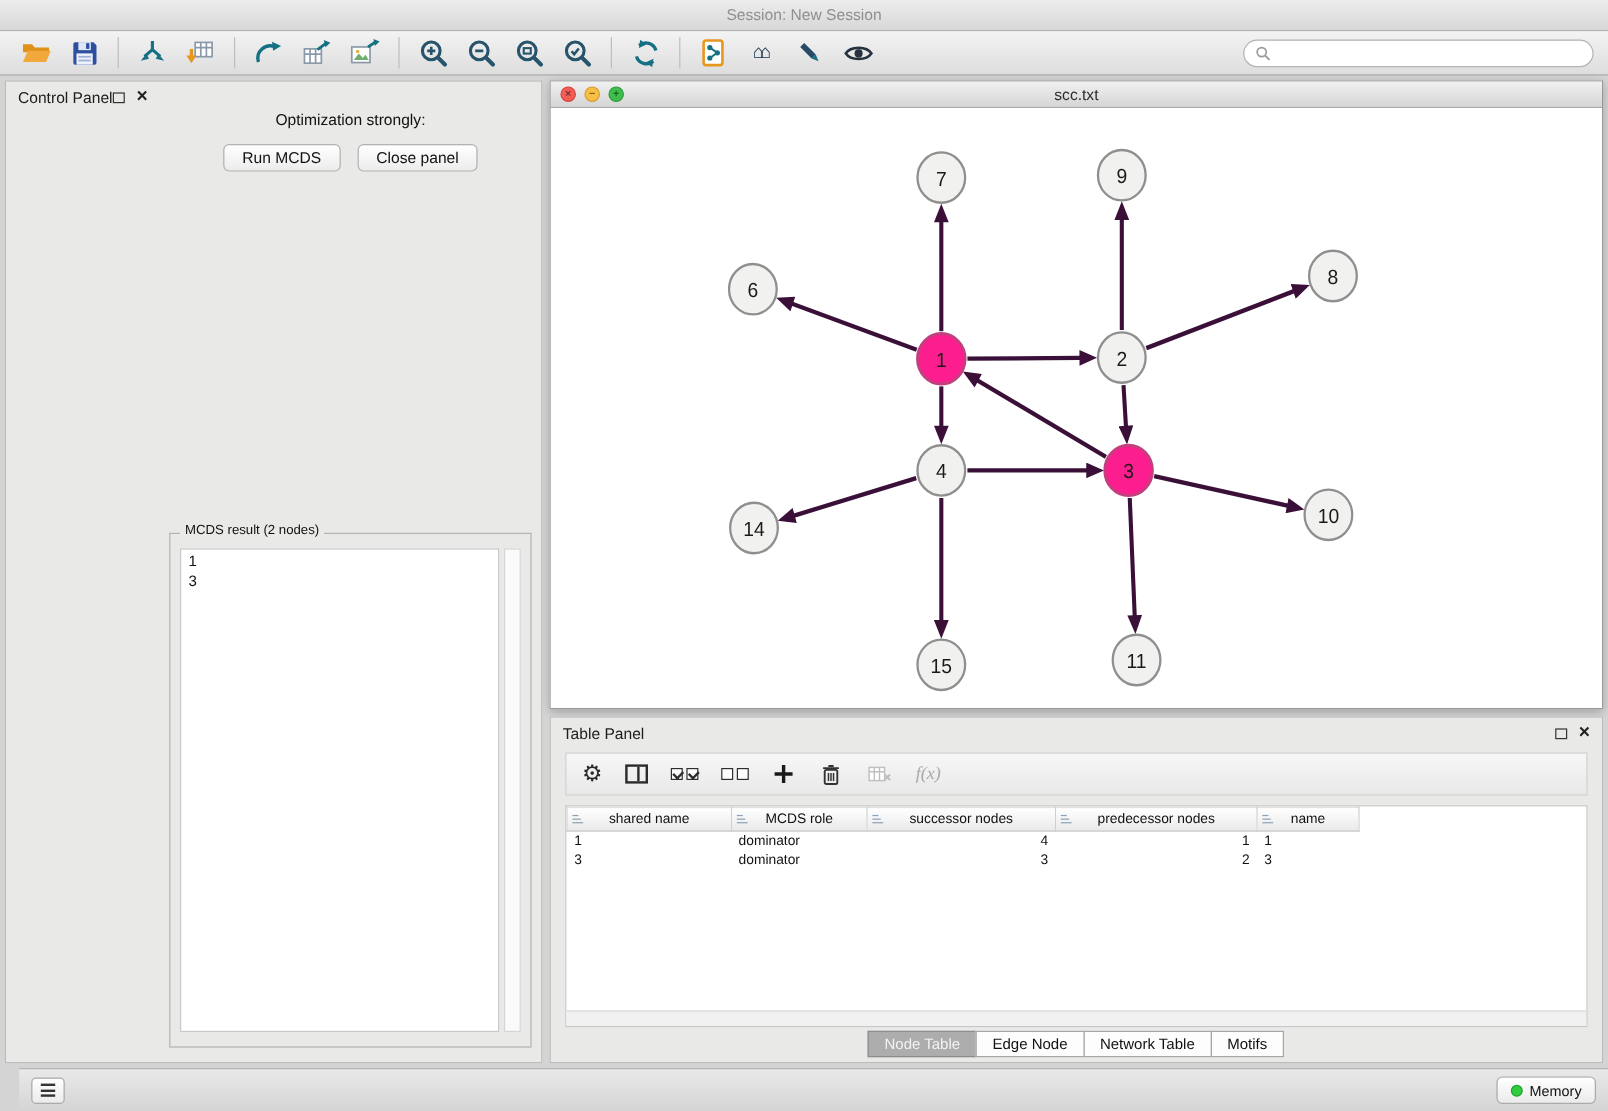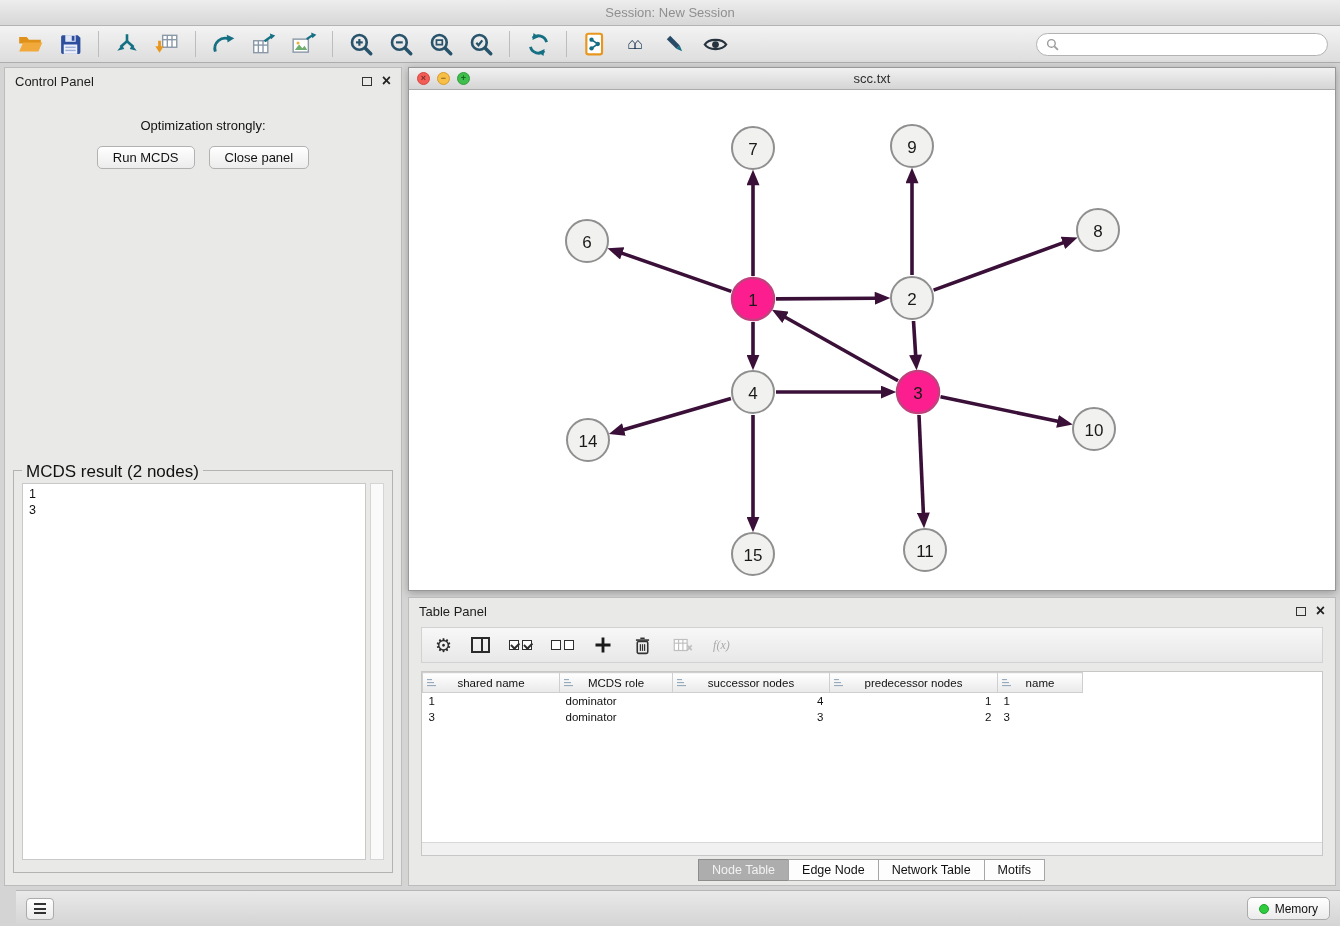--- a/index.html
+++ b/index.html
@@ -17,41 +17,41 @@
   .tb-sep { width:1px; height:26px; background:#bdbdbd; margin:0 6px; }
   .home-txt { font-size:16px; font-weight:bold; color:#17324e; letter-spacing:-4px; padding-right:4px; }
   .search-wrap { margin-left:auto; width:292px; height:23px; background:#fff; border:1px solid #b3b3b3;
     border-radius:12px; display:flex; align-items:center; padding:0 9px; gap:6px; }
   .search-wrap input { border:none; outline:none; flex:1; font-size:12px; background:transparent; font-family:"Liberation Sans", sans-serif; }
 
   
   .main { position:absolute; top:63px; left:0; right:0; bottom:36px; display:flex; padding:4px; gap:6px; }
 
   
-  .control-panel { width:398px; background:#e9e9e7; border:1px solid #bcbcbc; display:flex; flex-direction:column; }
+  .control-panel { width:448px; background:#e9e9e7; border:1px solid #bcbcbc; display:flex; }
   .panel-header { height:26px; display:flex; align-items:center; padding:0 10px; font-size:13px; color:#1d1d1d; }
   .ph-icons { margin-left:auto; display:flex; align-items:center; gap:10px; }
   .float-icon { width:10px; height:9px; border:1.6px solid #333; display:inline-block; }
   .close-x { font-size:16px; font-weight:bold; color:#222; line-height:1; cursor:default; }
   .tabs { display:flex; justify-content:center; padding-top:2px; }
   .tab { border:1px solid #a6a6a6; background:#fdfdfd; color:#111; padding:3px 13px; font-size:12.5px; margin-left:-1px; cursor:default; }
   .tab.active { background:#adadad; border-color:#8d8d8d; color:#f2f2f2; }
   .cp-body { flex:1; position:relative; margin-top:6px; }
   .opt-label { text-align:center; margin-top:18px; font-size:13px; color:#111; }
   .dropdown { margin:9px auto 0; width:312px; height:24px; background:#fff; border:1px solid #ababab; border-radius:5px;
     display:flex; align-items:center; padding:0 4px 0 9px; font-size:13px; color:#111; }
   .dd-arrows { margin-left:auto; display:flex; flex-direction:column; gap:2px; padding:0 4px; }
   .dd-arrows i { display:block; width:0; height:0; border-left:4px solid transparent; border-right:4px solid transparent; }
   .dd-arrows i.up { border-bottom:5px solid #555; }
   .dd-arrows i.down { border-top:5px solid #555; }
   .btn-row { display:flex; justify-content:center; gap:14px; margin-top:13px; }
   .mac-btn { font-family:"Liberation Sans", sans-serif; font-size:13px; color:#111; padding:3px 15px;
     background:linear-gradient(#ffffff,#ececec); border:1px solid #b2b2b2; border-radius:5px; }
   .result-group { position:absolute; left:8px; right:8px; top:370px; bottom:12px; border:1px solid #b3b3b3; }
-  .result-legend { position:absolute; top:-9px; left:8px; background:#e9e9e7; padding:0 4px; font-size:17px; color:#111; }
+  .result-legend { position:absolute; top:-9px; left:8px; background:#e9e9e7; padding:0 4px; font-size:11px; color:#111; }
   .result-text { position:absolute; left:8px; right:26px; top:12px; bottom:12px; background:#fff; border:1px solid #c9c9c9;
     font-size:12.5px; color:#111; padding:2px 6px; white-space:pre-line; line-height:1.3; }
   .result-scrollbar { position:absolute; right:8px; width:14px; top:12px; bottom:12px; background:#fafafa; border:1px solid #d5d5d5; }
 
   
   .right-area { flex:1; display:flex; flex-direction:column; gap:6px; min-width:0; }
 
   
   .network-window { height:524px; background:#fff; border:1px solid #979797; box-shadow:0 2px 8px rgba(0,0,0,.28);
     display:flex; flex-direction:column; }
@@ -65,21 +65,21 @@
   .light.green { background:#3fbd4d; border:1px solid #2f9e3e; color:rgba(0,60,0,.65); }
   .nw-canvas { flex:1; position:relative; background:#fff; }
   .nw-canvas svg { position:absolute; inset:0; width:100%; height:100%; }
 
   
   .table-panel { flex:1; background:#e9e9e7; border:1px solid #bcbcbc; display:flex; flex-direction:column; min-height:0; }
   .tp-toolbar { margin:3px 12px 0; height:36px; background:linear-gradient(#f7f7f7,#e8e8e8); border:1px solid #d2d2d2;
     display:flex; align-items:center; gap:19px; padding:0 13px; }
   .tp-tool { border:none; background:none; display:flex; align-items:center; justify-content:center; height:28px; }
   .gear-glyph { font-size:19px; color:#2b2b2b; line-height:1; font-family:"DejaVu Sans", sans-serif; }
-  .fx { font-family:"Liberation Serif", serif; font-style:italic; font-size:12px; color:#a9a9a9; }
+  .fx { font-family:"Liberation Serif", serif; font-style:italic; font-size:15px; color:#a9a9a9; }
   .tp-table { margin:8px 12px 0; flex:1; background:#fff; border:1px solid #c7c7c7; position:relative; overflow:hidden; }
   table { border-collapse:collapse; width:100%; table-layout:fixed; }
   th { position:relative; height:20px; font-weight:normal; font-size:11.5px; color:#111; text-align:center;
     background:linear-gradient(#ffffff,#e9e9e9); border:1px solid #cfcfcf; padding:0 4px; overflow:hidden; white-space:nowrap; }
   th.filler { background:transparent; border:none; }
   .sort-icon { position:absolute; left:4px; top:50%; transform:translateY(-50%); display:flex; flex-direction:column; gap:1.5px; }
   .sort-icon i { display:block; height:1.6px; background:#8ba1b6; }
   .sort-icon i:nth-child(1){ width:5px; } .sort-icon i:nth-child(2){ width:7px; } .sort-icon i:nth-child(3){ width:9px; }
   td { height:16px; font-size:11.5px; color:#111; padding:0 6px; white-space:nowrap; overflow:hidden; }
   .tp-hscroll { position:absolute; left:0; right:0; bottom:0; height:13px; background:#f1f1f1; border-top:1px solid #d8d8d8; }

